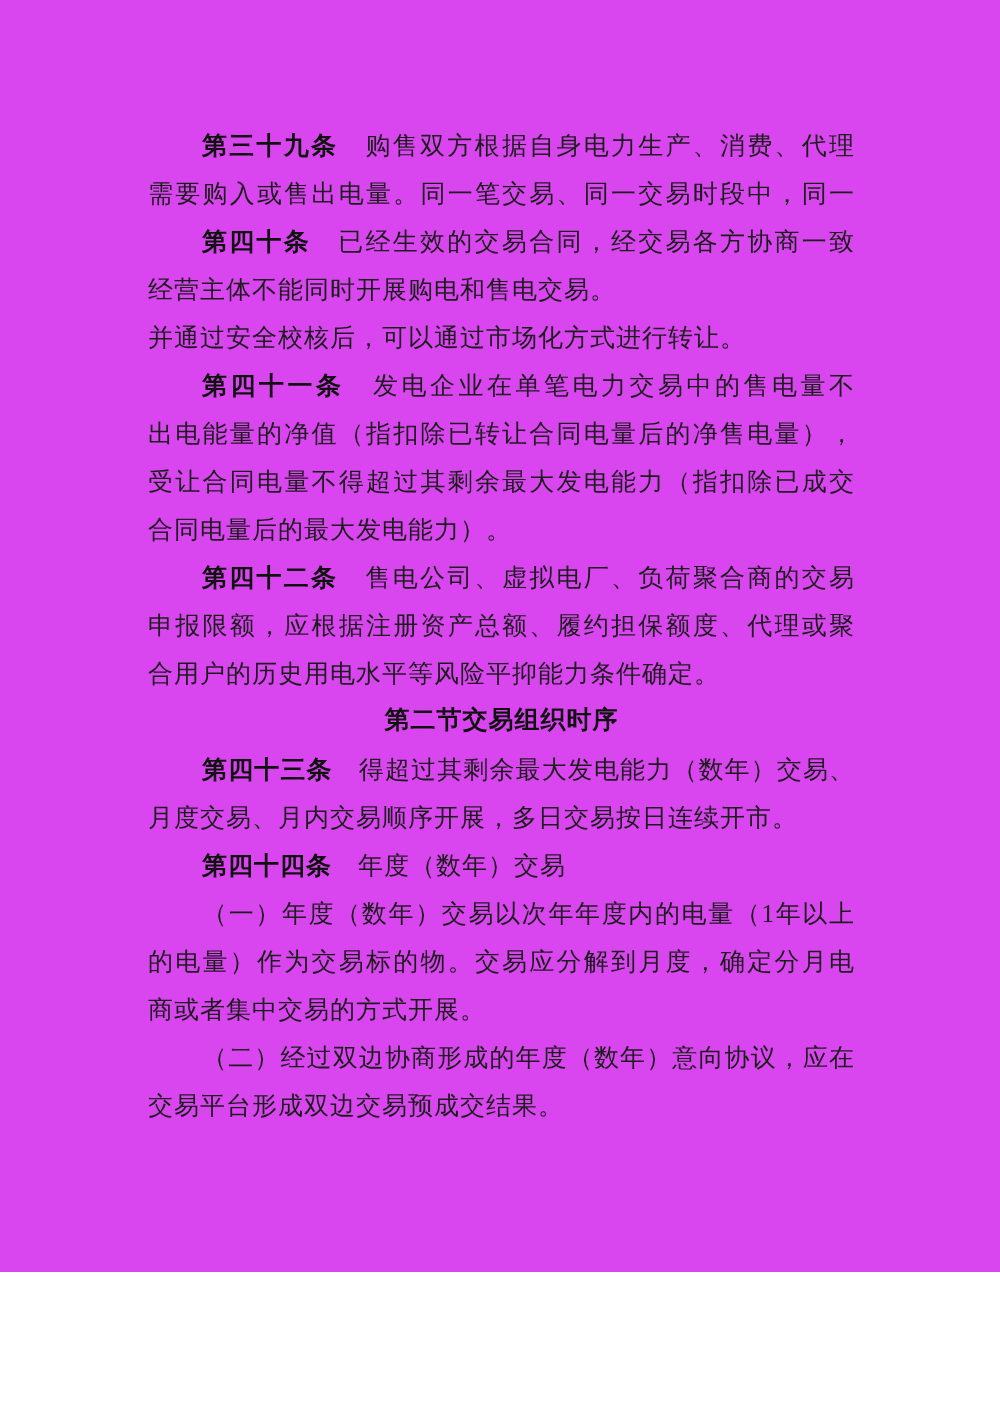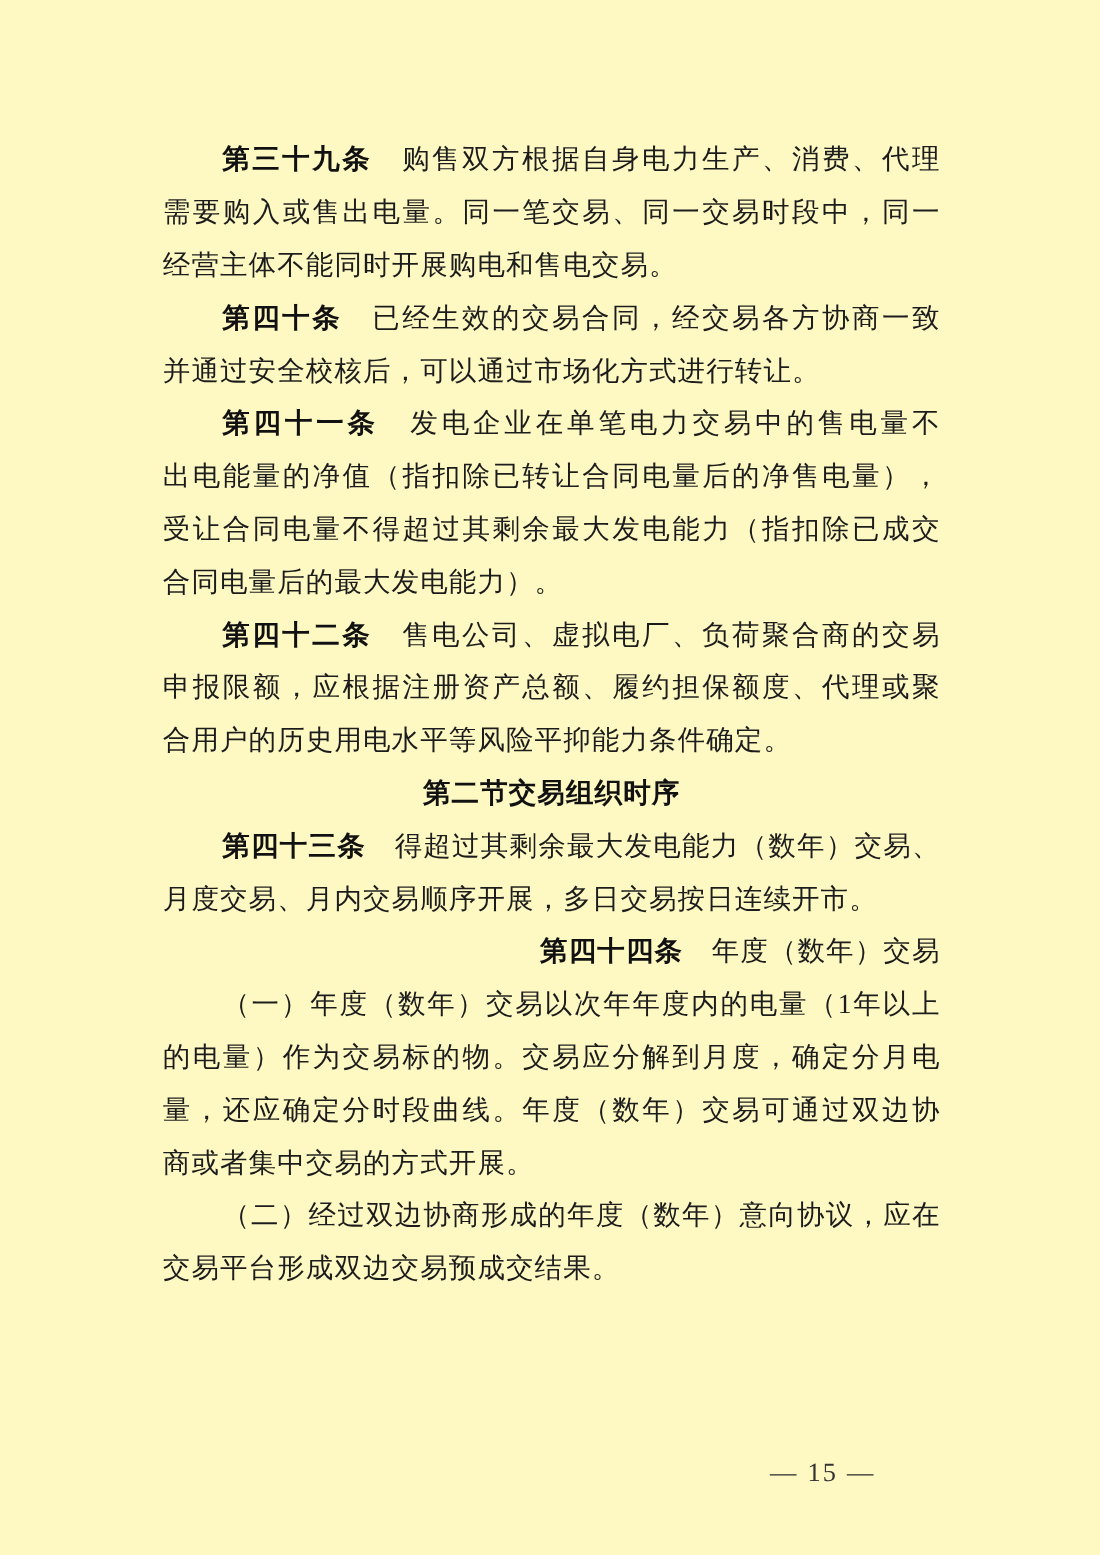--- a/index.html
+++ b/index.html
@@ -3,82 +3,82 @@
 <meta charset="utf-8">
 <style>
   html, body { margin: 0; padding: 0; }
   body {
     width: 1000px; height: 1414px;
     background: #ffffff;
     font-family: "Liberation Serif", "DejaVu Serif", serif;
   }
   .page {
     position: relative;
-    width: 1000px; height: 1414px;
-    background: #fef9c3;
+    width: 1000px; height: 1272px;
+    background: #d946ef;
     overflow: hidden;
   }
   .text-block {
     position: absolute;
     left: 148px; top: 122px;
     width: 707px;
   }
   .line {
     height: 48px;
     line-height: 48px;
     font-size: 25px;
     letter-spacing: 1px;
     color: #1c1c1c;
     text-align: left;
   }
   .line.justify {
     text-align: justify;
     text-align-last: justify;
     text-justify: inter-character;
   }
-  .line.indent { padding-left: 54px; text-align: right; }
+  .line.indent { padding-left: 54px; }
   .line.center {
     text-align: right;
     text-align-last: center;
     font-weight: bold;
+    font-family: Liberation Mono, monospace;
   }
   .seg.bold { font-weight: bold; color: #111; }
   .page-number {
     position: absolute;
     left: 700px; top: 1326px;
     width: 180px;
     text-align: left;
     font-size: 24px;
     letter-spacing: 2px;
     color: #333;
     font-family: "Liberation Serif", "DejaVu Serif", serif;
   }
 </style>
 </head>
 <body>
 
 <div class="page">
   <div class="text-block">
       <div class="line justify indent"><span class="seg bold">第三十九条</span><span class="seg">　购售双方根据自身电力生产、消费、代理</span></div>
       <div class="line justify"><span class="seg">需要购入或售出电量。同一笔交易、同一交易时段中，同一</span></div>
+      <div class="line justify indent"><span class="seg bold">第四十条</span><span class="seg">　已经生效的交易合同，经交易各方协商一致</span></div>
       <div class="line"><span class="seg">经营主体不能同时开展购电和售电交易。</span></div>
-      <div class="line justify indent"><span class="seg bold">第四十条</span><span class="seg">　已经生效的交易合同，经交易各方协商一致</span></div>
       <div class="line"><span class="seg">并通过安全校核后，可以通过市场化方式进行转让。</span></div>
       <div class="line justify indent"><span class="seg bold">第四十一条</span><span class="seg">　发电企业在单笔电力交易中的售电量不</span></div>
       <div class="line justify"><span class="seg">出电能量的净值（指扣除已转让合同电量后的净售电量），</span></div>
       <div class="line justify"><span class="seg">受让合同电量不得超过其剩余最大发电能力（指扣除已成交</span></div>
       <div class="line"><span class="seg">合同电量后的最大发电能力）。</span></div>
       <div class="line justify indent"><span class="seg bold">第四十二条</span><span class="seg">　售电公司、虚拟电厂、负荷聚合商的交易</span></div>
       <div class="line justify"><span class="seg">申报限额，应根据注册资产总额、履约担保额度、代理或聚</span></div>
       <div class="line"><span class="seg">合用户的历史用电水平等风险平抑能力条件确定。</span></div>
       <div class="line center"><span class="seg bold">第二节交易组织时序</span></div>
       <div class="line justify indent"><span class="seg bold">第四十三条</span><span class="seg">　得超过其剩余最大发电能力（数年）交易、</span></div>
       <div class="line"><span class="seg">月度交易、月内交易顺序开展，多日交易按日连续开市。</span></div>
       <div class="line indent"><span class="seg bold">第四十四条</span><span class="seg">　年度（数年）交易</span></div>
       <div class="line justify indent"><span class="seg">（一）年度（数年）交易以次年年度内的电量（1年以上</span></div>
       <div class="line justify"><span class="seg">的电量）作为交易标的物。交易应分解到月度，确定分月电</span></div>
-      <div class="line justify"><span class="seg">量，还应确定分时段曲线。年度（数年）交易可通过双边协</span></div>
       <div class="line"><span class="seg">商或者集中交易的方式开展。</span></div>
       <div class="line justify indent"><span class="seg">（二）经过双边协商形成的年度（数年）意向协议，应在</span></div>
       <div class="line"><span class="seg">交易平台形成双边交易预成交结果。</span></div>
     </div>
   <div class="page-number">— 15 —</div>
 </div>
 
 </body></html>

